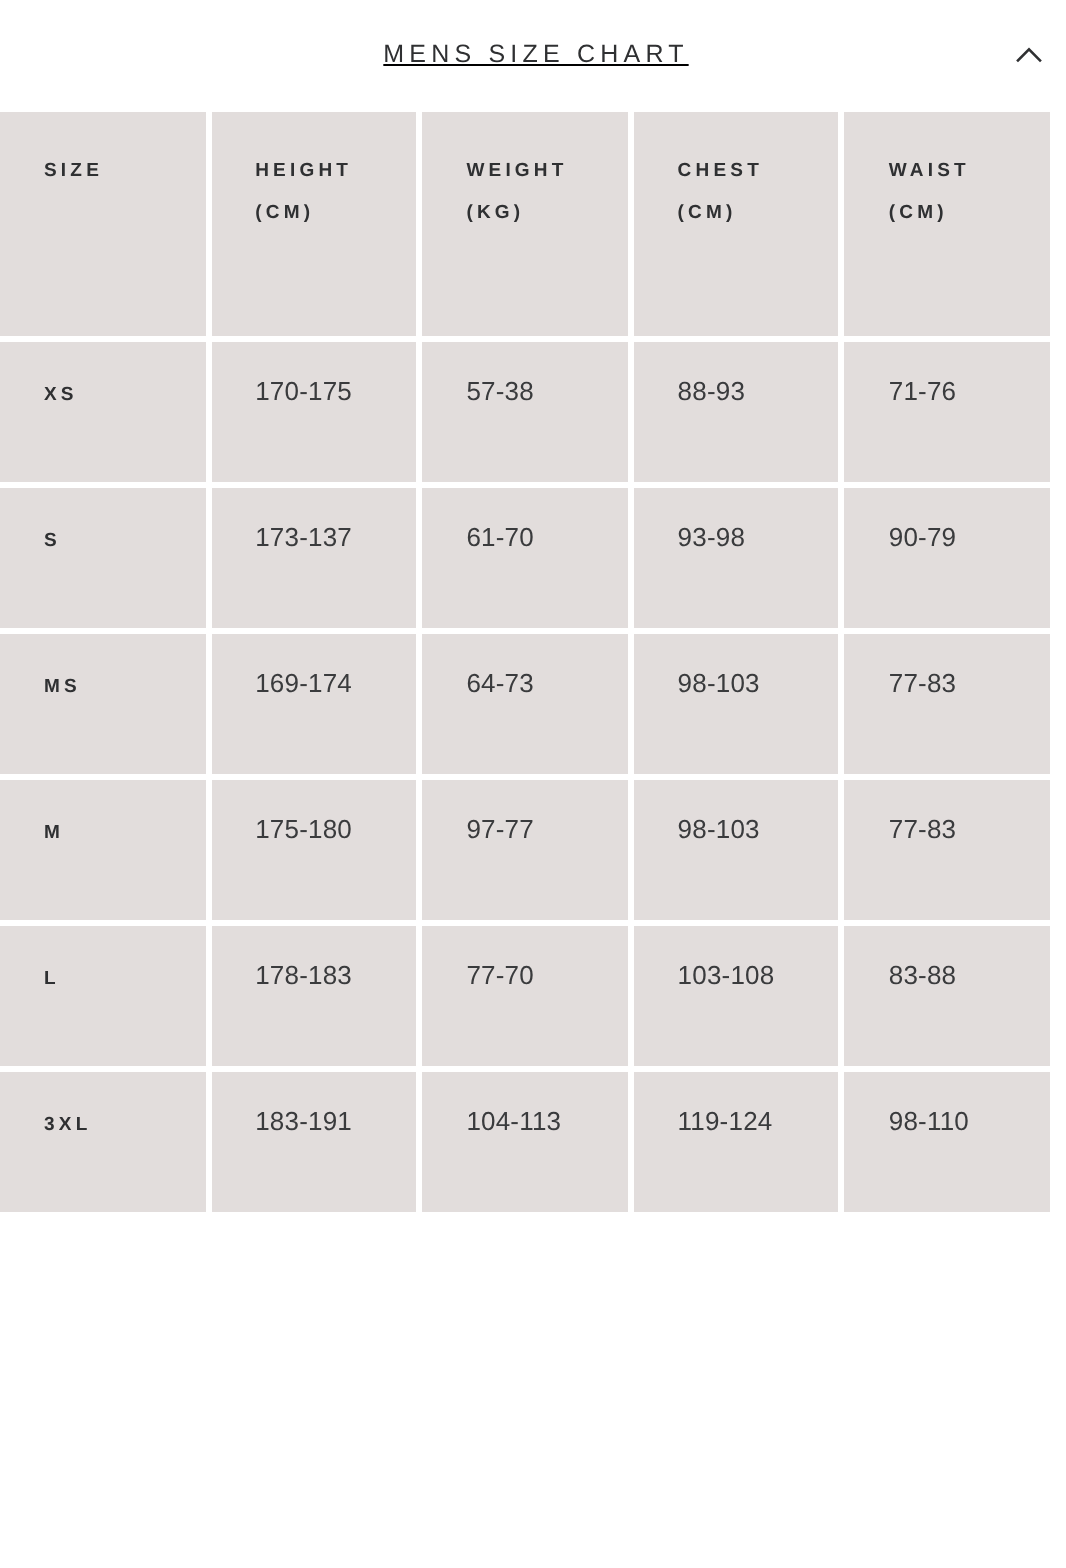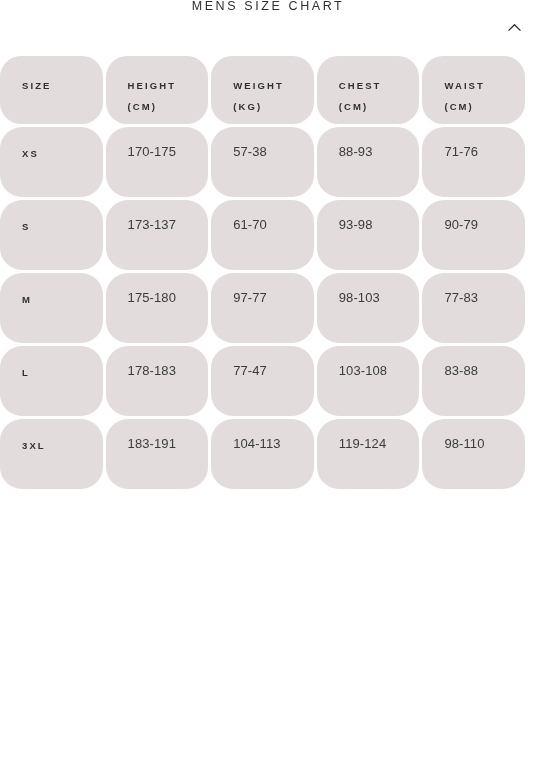--- a/index.html
+++ b/index.html
@@ -14,22 +14,24 @@
     font-family: "Liberation Sans", sans-serif;
     -webkit-font-smoothing: antialiased;
   }
 
   
   .chart-header {
     position: relative;
     height: 55px;
     background: #ffffff;
     display: flex;
+    align-items: center;
     justify-content: center;
     box-sizing: border-box;
+    text-decoration: underline;
   }
   .chart-title {
     font-size: 12.5px;
     letter-spacing: 2.6px;
     color: #2f3032;
     font-weight: 400;
     text-transform: uppercase;
     line-height: 1;
     padding-left: 3px;
   }
@@ -64,41 +66,39 @@
     background: #e2dddc;
     padding: 0;
     margin: 0;
     vertical-align: top;
     text-align: left;
     box-sizing: border-box;
   }
 
   
   .size-table thead th {
-    height: 68px;
+    height: 112px;
     padding: 19px 0 0 22px;
     font-weight: 700;
     font-size: 9.5px;
     letter-spacing: 2.1px;
     color: #2f3032;
     text-transform: uppercase;
     line-height: 21px;
-    border-radius: 21px;
   }
   .hdr-line { display: block; }
 
   
   .size-table tbody td {
     height: 70px;
     padding: 16px 0 0 22px;
     font-size: 13px;
     color: #3a3b3d;
     letter-spacing: 0.1px;
     line-height: 17px;
-    border-radius: 22px;
   }
   .size-table tbody td.size-label {
     font-size: 9.5px;
     font-weight: 700;
     letter-spacing: 2.1px;
     text-transform: uppercase;
     padding-top: 18px;
     color: #2f3032;
   }
 
@@ -154,30 +154,37 @@
         <td>71-76</td>
       </tr>
       <tr>
         <td class="size-label">S</td>
         <td>173-137</td>
         <td>61-70</td>
         <td>93-98</td>
         <td>90-79</td>
       </tr>
       <tr>
+        <td class="size-label">MS</td>
+        <td>169-174</td>
+        <td>64-73</td>
+        <td>98-103</td>
+        <td>77-83</td>
+      </tr>
+      <tr>
         <td class="size-label">M</td>
         <td>175-180</td>
         <td>97-77</td>
         <td>98-103</td>
         <td>77-83</td>
       </tr>
       <tr>
         <td class="size-label">L</td>
         <td>178-183</td>
-        <td>77-47</td>
+        <td>77-70</td>
         <td>103-108</td>
         <td>83-88</td>
       </tr>
       <tr>
         <td class="size-label">3XL</td>
         <td>183-191</td>
         <td>104-113</td>
         <td>119-124</td>
         <td>98-110</td>
       </tr>

